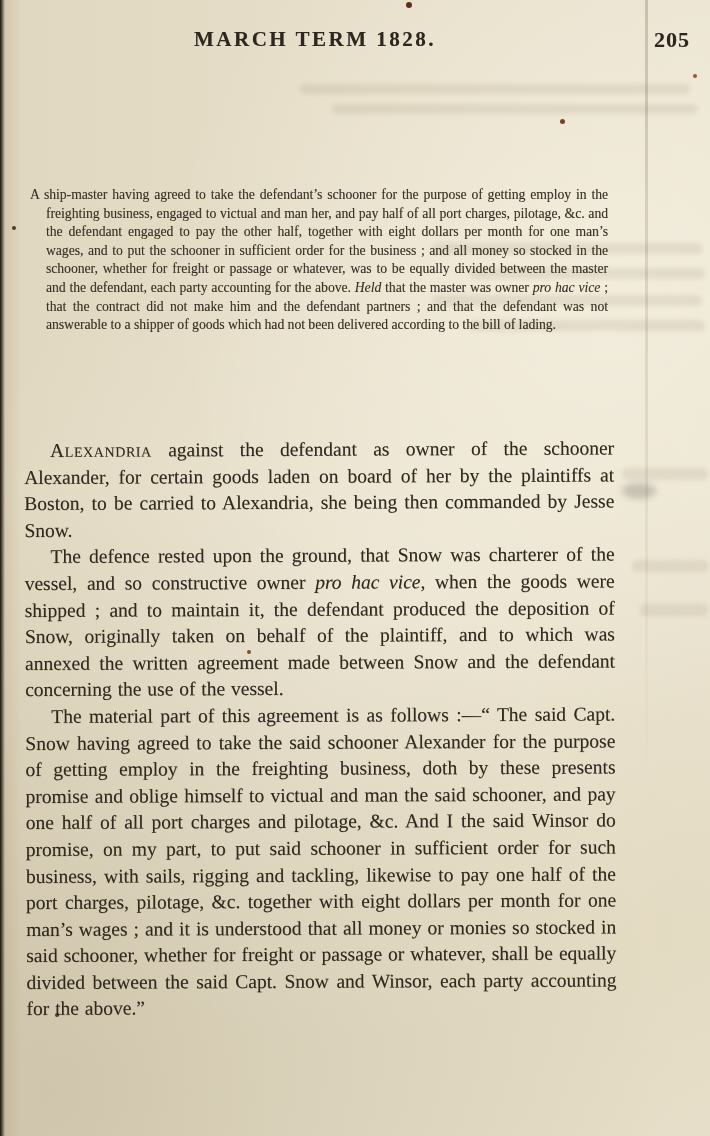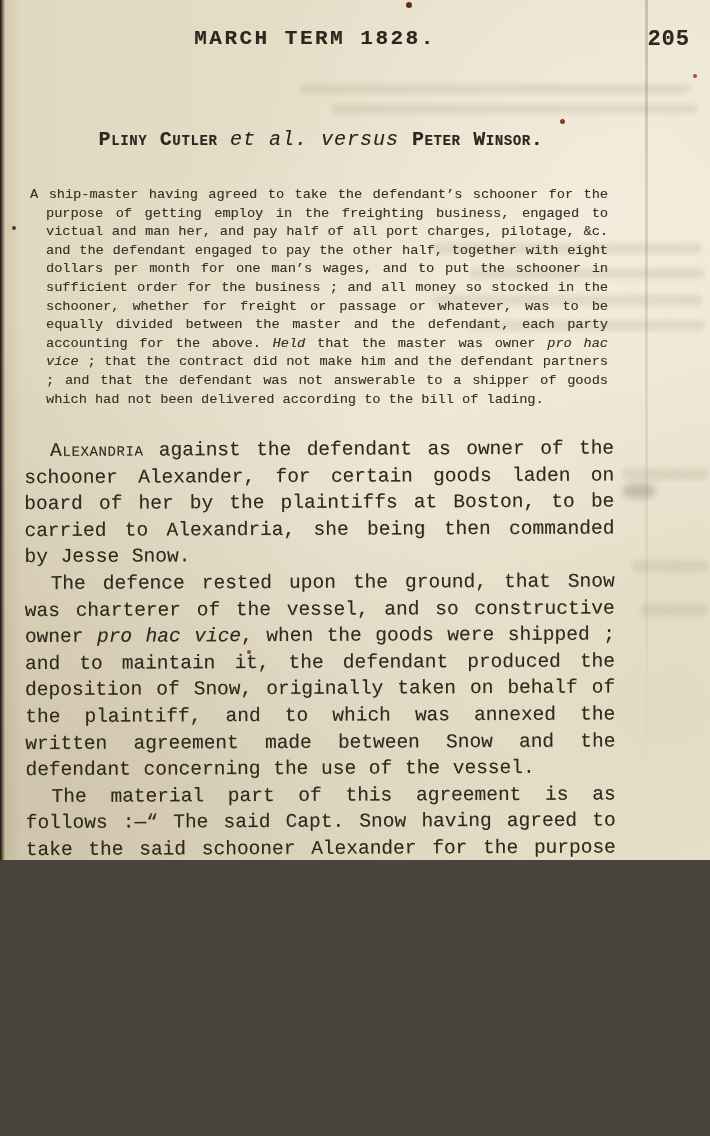--- a/index.html
+++ b/index.html
@@ -1,18 +1,18 @@
 <!DOCTYPE html>
 <html style="--paper: #e7dfca; --ink: #30291e; --edge: #151009;"><head>
 <meta charset="utf-8">
 <style>
   html,body{margin:0;padding:0;background:#4a453c;}
   .page{
-    position:relative;width:710px;height:860px;overflow:hidden;
-    font-family:Liberation Mono, monospace;
+    position:relative;width:710px;height:1136px;overflow:hidden;
+    font-family:Liberation Serif, serif;
     color:var(--ink,#30291e);
     background:
       radial-gradient(circle at 85% 25%, rgba(255,250,238,.45), transparent 42%),
       radial-gradient(circle at 8% 96%, rgba(143,128,94,.22), transparent 48%),
       radial-gradient(circle at 96% 82%, rgba(214,199,164,.30), transparent 38%),
       radial-gradient(circle at 50% 55%, rgba(255,252,242,.25), transparent 60%),
       linear-gradient(90deg,#cfc3a6 0%,#e1d8c1 3%,#e7dfca 55%,#eae3d0 100%);
     text-shadow:0.3px 0.3px 0.6px rgba(43,36,26,.35);
   }
   .edge-left{position:absolute;left:0;top:0;bottom:0;width:5px;
@@ -64,21 +64,20 @@
   <div class="speck" style="left:693px;top:74px;width:4px;height:4px;background:#a4551f;"></div>
   <div class="speck" style="left:12px;top:226px;width:4px;height:4px;background:#4a3d2c;"></div>
   <div class="speck" style="left:247px;top:650px;width:4px;height:4px;background:#8a4a26;"></div>
   <div class="speck" style="left:55px;top:1013px;width:4px;height:4px;background:#4a3d2c;"></div>
   <div class="smudge"></div>
 
   <div class="running-head">MARCH TERM 1828.</div>
 
   <div class="page-number">205</div>
 
-  <h1 class="case-title"><span class="seg-smallcaps">Pliny Cutler </span><span class="seg-italic">et al. versus </span><span class="seg-smallcaps">Peter Winsor.</span></h1>
 
   <section class="headnote">
     <p class="headnote-para"><span class="seg-normal">A ship-master having agreed to take the defendant’s schooner for the purpose of getting employ in the freighting business, engaged to victual and man her, and pay half of all port charges, pilotage, &amp;c. and the defendant engaged to pay the other half, together with eight dollars per month for one man’s wages, and to put the schooner in sufficient order for the business ; and all money so stocked in the schooner, whether for freight or passage or whatever, was to be equally divided between the master and the defendant, each party accounting for the above.  </span><span class="seg-italic">Held</span><span class="seg-normal"> that the master was owner </span><span class="seg-italic">pro hac vice</span><span class="seg-normal"> ; that the contract did not make him and the defendant partners ; and that the defendant was not answerable to a shipper of goods which had not been delivered according to the bill of lading.</span></p>
   </section>
 
   <section class="body-text">
     <p class="body-para"><span class="seg-smallcaps">Alexandria</span><span class="seg-normal"> against the defendant as owner of the schooner Alexander, for certain goods laden on board of her by the plaintiffs at Boston, to be carried to Alexandria, she being then commanded by Jesse Snow.</span></p>
     <p class="body-para"><span class="seg-normal">The defence rested upon the ground, that Snow was charterer of the vessel, and so constructive owner </span><span class="seg-italic">pro hac vice</span><span class="seg-normal">, when the goods were shipped ; and to maintain it, the defendant produced the deposition of Snow, originally taken on behalf of the plaintiff, and to which was annexed the written agreement made between Snow and the defendant concerning the use of the vessel.</span></p>
     <p class="body-para"><span class="seg-normal">The material part of this agreement is as follows :—“ The said Capt. Snow having agreed to take the said schooner Alexander for the purpose of getting employ in the freighting business, doth by these presents promise and oblige himself to victual and man the said schooner, and pay one half of all port charges and pilotage, &amp;c.  And I the said Winsor do promise, on my part, to put said schooner in sufficient order for such business, with sails, rigging and tackling, likewise to pay one half of the port charges, pilotage, &amp;c. together with eight dollars per month for one man’s wages ; and it is understood that all money or monies so stocked in said schooner, whether for freight or passage or whatever, shall be equally divided between the said Capt. Snow and Winsor, each party accounting for the above.”</span></p>
   </section>

